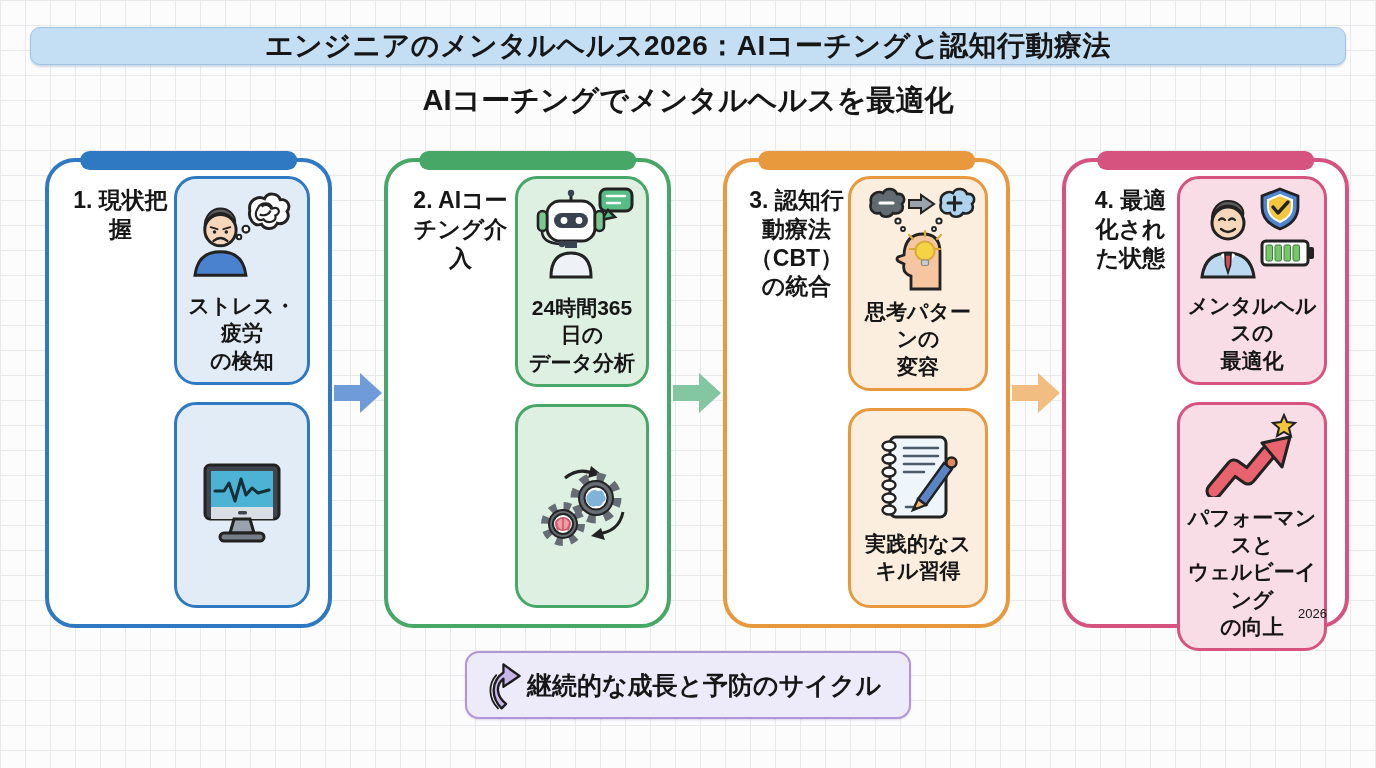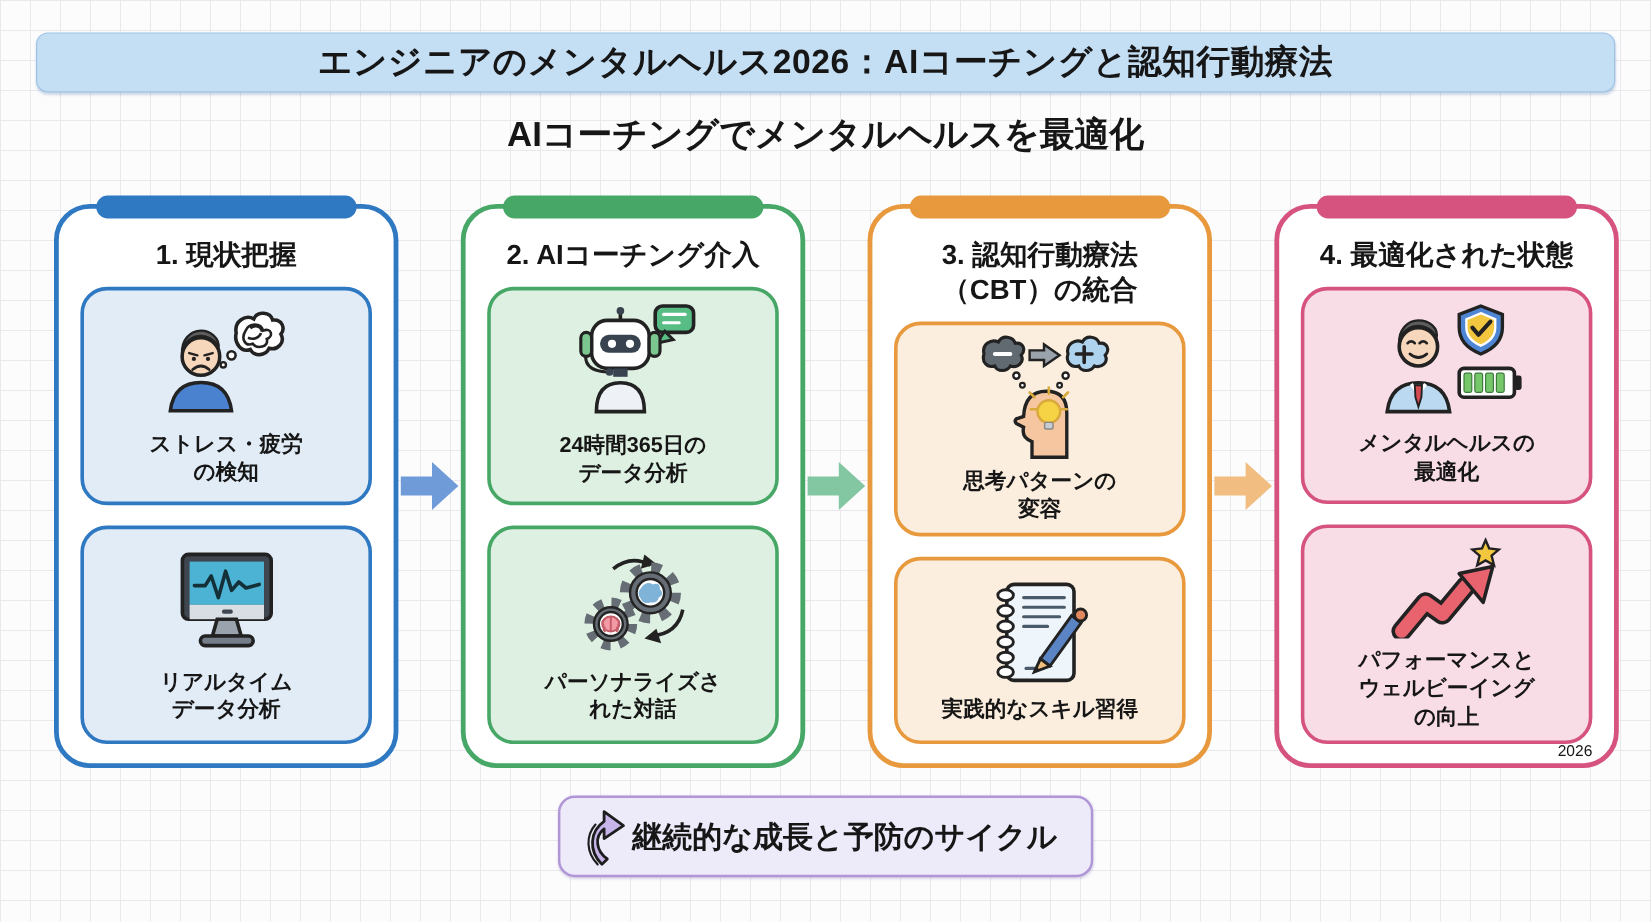--- a/index.html
+++ b/index.html
@@ -8,21 +8,21 @@
     font-family:"Liberation Sans","DejaVu Sans",sans-serif;
     color:#161616;
     background-color:#fcfcfd;
     background-image:
       linear-gradient(#e9e9ed 1px, transparent 1px),
       linear-gradient(90deg, #e9e9ed 1px, transparent 1px);
     background-size:25px 25px;
   }
   .banner {
     margin:27px 30px 0;
-    height:50px;
+    height:38px;
     border-radius:10px;
     border:1.5px solid #9fc3e6;
     display:flex; align-items:center; justify-content:center;
     font-size:28px; font-weight:800; letter-spacing:.5px;
     box-shadow:0 2px 2px rgba(70,110,160,.25);
   }
   .subtitle {
     margin-top:16px;
     text-align:center;
     font-size:29px; font-weight:800;
@@ -31,21 +31,21 @@
     margin:37px 45px 0;
     height:470px;
     display:flex;
   }
   .column {
     position:relative;
     width:287px;
     background:#ffffff;
     border:4px solid var(--accent);
     border-radius:30px;
-    display:flex; flex-direction:column;
+    display:flex; flex-direction:row;
     padding:14px 18px 16px;
     flex:0 0 287px;
   }
   .pill {
     position:absolute;
     top:-11px; left:50%; transform:translateX(-50%);
     width:78%; height:19px;
     border-radius:10px;
     background:var(--accent);
   }
@@ -61,21 +61,21 @@
     flex:1;
     background:var(--card-bg);
     border:3px solid var(--accent);
     border-radius:22px;
     display:flex; flex-direction:column;
     align-items:center; justify-content:center;
     gap:7px; padding:8px 6px;
   }
   .card-label {
     text-align:center;
-    font-size:18px; font-weight:800;
+    font-size:21px; font-weight:800;
     line-height:1.3;
     white-space:pre-line;
   }
   .gap { flex:1; display:flex; align-items:center; justify-content:center; }
   .footnote {
     position:absolute; right:18px; bottom:3px;
     font-size:13px; font-weight:400;
   }
   .cycle-row { margin-top:23px; display:flex; justify-content:center; }
   .cycle-box {
@@ -128,22 +128,20 @@
           <svg width="104" height="96" viewBox="0 0 100 96">
             <rect x="13" y="8" width="74" height="54" rx="5" fill="#3f4650" stroke="#222" stroke-width="3"></rect>
             <rect x="19" y="14" width="62" height="36" fill="#4db3d4"></rect>
             <polyline points="23,34 32,34 37,26 43,44 49,22 54,38 60,31 66,36 77,33" fill="none" stroke="#143039" stroke-width="3" stroke-linejoin="round" stroke-linecap="round"></polyline>
             <rect x="19" y="50" width="62" height="12" fill="#d9dee4"></rect>
             <rect x="46" y="54" width="9" height="3.5" rx="1.5" fill="#3f4650"></rect>
             <path d="M42 62 h16 l4 14 h-24 z" fill="#9aa3ad" stroke="#222" stroke-width="3"></path>
             <rect x="28" y="76" width="44" height="8" rx="4" fill="#757d88" stroke="#222" stroke-width="3"></rect>
           </svg>
         </span>
-        <div class="card-label">リアルタイム
-データ分析</div>
       </div>
     </div>
   </section>
 
   <div class="gap">
     <svg width="52" height="46" viewBox="0 0 52 46">
       <path d="M2 15 H28 V3 L50 23 L28 43 V31 H2 Z" fill="#6f9bd9"></path>
     </svg>
   </div>
 
@@ -185,22 +183,20 @@
             <circle cx="67" cy="40" r="17" fill="#666d75" stroke="#242424" stroke-width="2"></circle>
             <circle cx="67" cy="40" r="11.5" fill="#fff" stroke="#242424" stroke-width="2"></circle>
             <path d="M60 35 q4 -5 9 -2 q6 -2 6 4 q4 4 -1 7 q-1 5 -7 4 q-6 2 -8 -3 q-4 -5 1 -10 z" fill="#7fb3d8"></path>
             <circle cx="34" cy="66" r="18" fill="none" stroke="#666d75" stroke-width="8" stroke-dasharray="7.07 7.07"></circle>
             <circle cx="34" cy="66" r="14" fill="#666d75" stroke="#242424" stroke-width="2"></circle>
             <circle cx="34" cy="66" r="10" fill="#fff" stroke="#242424" stroke-width="2"></circle>
             <ellipse cx="34" cy="66" rx="7.2" ry="6.2" fill="#f29aa6" stroke="#c65b68" stroke-width="1.6"></ellipse>
             <path d="M34 60 v12 M29 62 q-3 2 -1 5 M39 62 q3 2 1 5 M29 69 q-2 1 0 3 M39 69 q2 1 0 3" fill="none" stroke="#c65b68" stroke-width="1.6" stroke-linecap="round"></path>
           </svg>
         </span>
-        <div class="card-label">パーソナライズさ
-れた対話</div>
       </div>
     </div>
   </section>
 
   <div class="gap">
     <svg width="52" height="46" viewBox="0 0 52 46">
       <path d="M2 15 H28 V3 L50 23 L28 43 V31 H2 Z" fill="#83c6a2"></path>
     </svg>
   </div>
 

